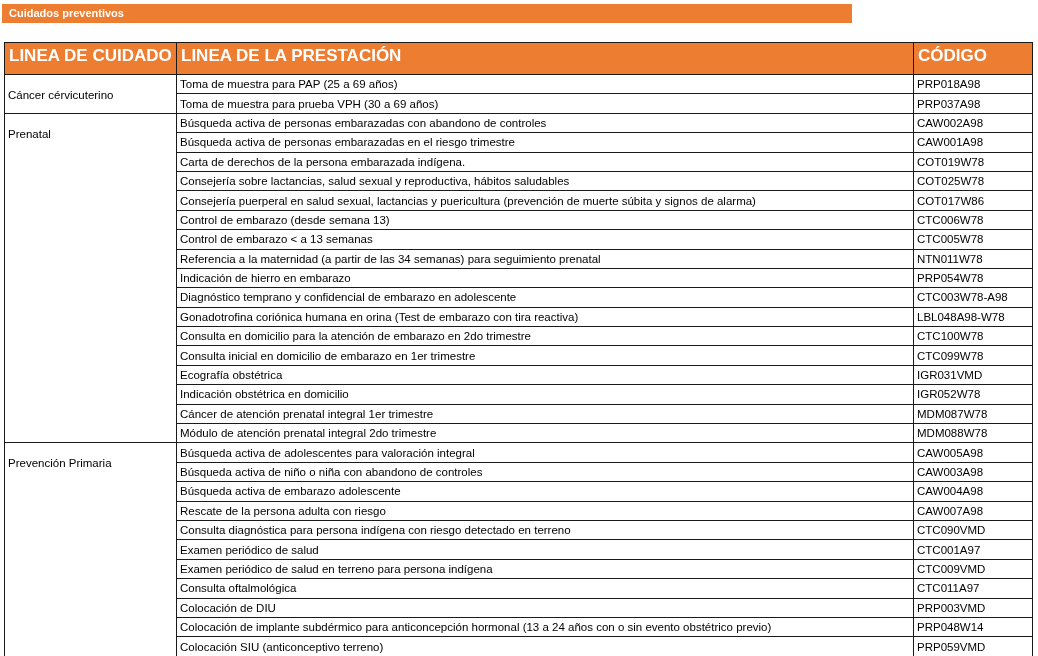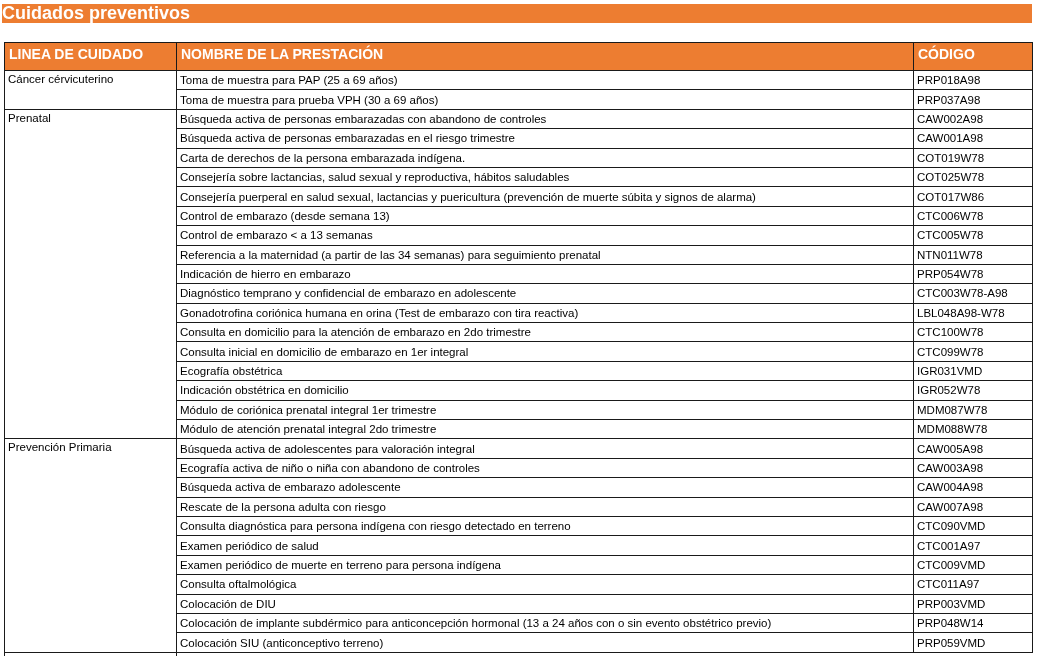--- a/index.html
+++ b/index.html
@@ -11,65 +11,66 @@
   body {
     position: relative;
     width: 1038px;
     height: 656px;
     overflow: hidden;
   }
   .title-bar {
     position: absolute;
     left: 2px;
     top: 4px;
-    width: 1030px;
+    width: 850px;
     height: 19px;
     box-sizing: border-box;
     background: var(--accent, #ED7D31);
     color: #ffffff;
     font-weight: bold;
-    font-size: 18px;
+    font-size: 11px;
     line-height: 19px;
+    padding-left: 7px;
   }
   table.prestaciones {
     position: absolute;
     left: 4px;
     top: 42px;
     width: 1028px;
     border-collapse: collapse;
     table-layout: fixed;
   }
   .prestaciones th,
   .prestaciones td {
     border: 1px solid #1a1a1a;
     box-sizing: border-box;
     overflow: hidden;
   }
   .prestaciones th {
     background: var(--accent, #ED7D31);
     color: #ffffff;
-    font-size: 14px;
+    font-size: 17px;
     font-weight: bold;
     text-align: left;
     vertical-align: top;
     height: 26px;
     padding: 3px 4px 8px 4px;
     white-space: nowrap;
   }
   .prestaciones td {
     font-size: 11.5px;
     color: #000000;
     height: 19.4px;
     padding: 0 3px;
     vertical-align: middle;
     white-space: nowrap;
   }
   td.line-cell {
     vertical-align: top;
-    padding-top: 2px;
+    padding-top: 14px;
   }
   .continuation {
     position: absolute;
     left: 4px;
     top: 650px;
     width: 173px;
     height: 6px;
     box-sizing: border-box;
     border-left: 1px solid #1a1a1a;
     border-right: 1px solid #1a1a1a;
@@ -84,21 +85,21 @@
 
 <table class="prestaciones">
   <colgroup>
     <col style="width:172px">
     <col style="width:737px">
     <col style="width:119px">
   </colgroup>
   <thead>
     <tr>
       <th>LINEA DE CUIDADO</th>
-      <th>NOMBRE DE LA PRESTACIÓN</th>
+      <th>LINEA DE LA PRESTACIÓN</th>
       <th>CÓDIGO</th>
     </tr>
   </thead>
   <tbody id="table-body">
       <tr>
         <td class="line-cell" rowspan="2">Cáncer cérvicuterino</td>
         <td>Toma de muestra para PAP (25 a 69 años)</td>
         <td>PRP018A98</td>
       </tr>
       <tr>
@@ -148,66 +149,66 @@
       </tr>
       <tr>
         <td>Gonadotrofina coriónica humana en orina (Test de embarazo con tira reactiva)</td>
         <td>LBL048A98-W78</td>
       </tr>
       <tr>
         <td>Consulta en domicilio para la atención de embarazo en 2do trimestre</td>
         <td>CTC100W78</td>
       </tr>
       <tr>
-        <td>Consulta inicial en domicilio de embarazo en 1er integral</td>
+        <td>Consulta inicial en domicilio de embarazo en 1er trimestre</td>
         <td>CTC099W78</td>
       </tr>
       <tr>
         <td>Ecografía obstétrica</td>
         <td>IGR031VMD</td>
       </tr>
       <tr>
         <td>Indicación obstétrica en domicilio</td>
         <td>IGR052W78</td>
       </tr>
       <tr>
-        <td>Módulo de coriónica prenatal integral 1er trimestre</td>
+        <td>Cáncer de atención prenatal integral 1er trimestre</td>
         <td>MDM087W78</td>
       </tr>
       <tr>
         <td>Módulo de atención prenatal integral 2do trimestre</td>
         <td>MDM088W78</td>
       </tr>
       <tr>
         <td class="line-cell" rowspan="11">Prevención Primaria</td>
         <td>Búsqueda activa de adolescentes para valoración integral</td>
         <td>CAW005A98</td>
       </tr>
       <tr>
-        <td>Ecografía activa de niño o niña con abandono de controles</td>
+        <td>Búsqueda activa de niño o niña con abandono de controles</td>
         <td>CAW003A98</td>
       </tr>
       <tr>
         <td>Búsqueda activa de embarazo adolescente</td>
         <td>CAW004A98</td>
       </tr>
       <tr>
         <td>Rescate de la persona adulta con riesgo</td>
         <td>CAW007A98</td>
       </tr>
       <tr>
         <td>Consulta diagnóstica para persona indígena con riesgo detectado en terreno</td>
         <td>CTC090VMD</td>
       </tr>
       <tr>
         <td>Examen periódico de salud</td>
         <td>CTC001A97</td>
       </tr>
       <tr>
-        <td>Examen periódico de muerte en terreno para persona indígena</td>
+        <td>Examen periódico de salud en terreno para persona indígena</td>
         <td>CTC009VMD</td>
       </tr>
       <tr>
         <td>Consulta oftalmológica</td>
         <td>CTC011A97</td>
       </tr>
       <tr>
         <td>Colocación de DIU</td>
         <td>PRP003VMD</td>
       </tr>

